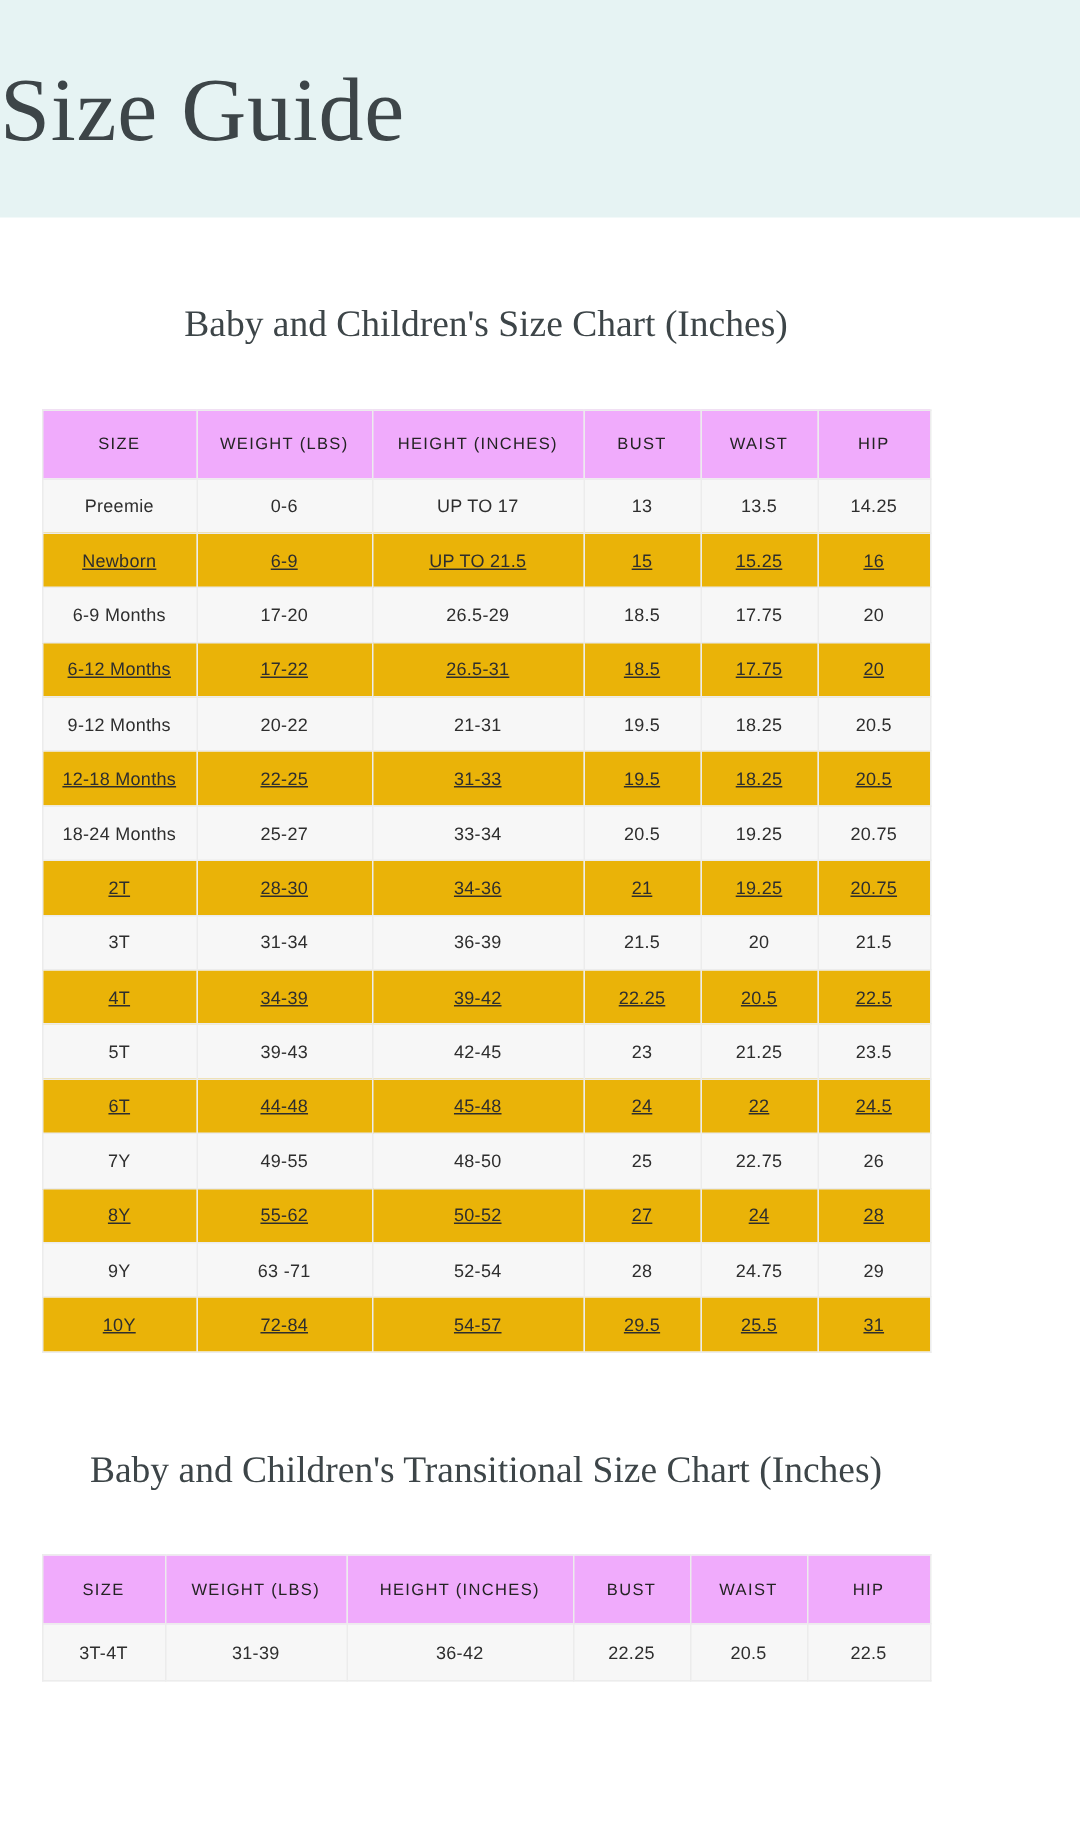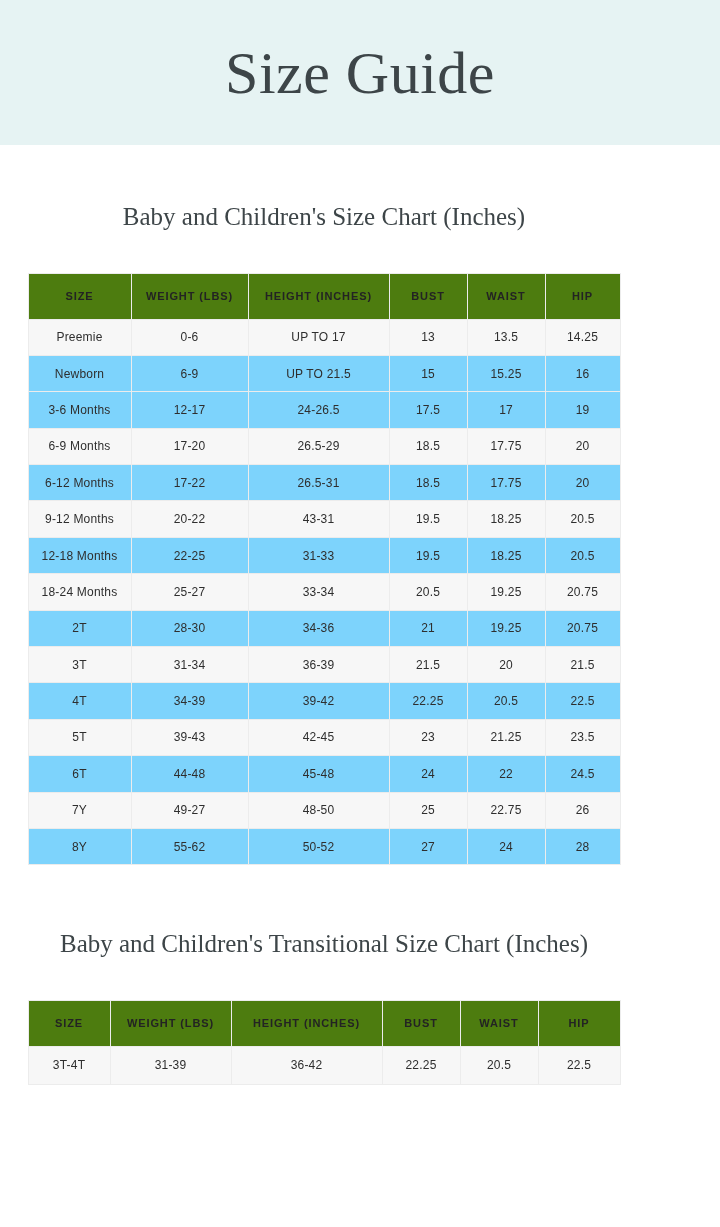--- a/index.html
+++ b/index.html
@@ -14,21 +14,20 @@
     overflow: hidden;
   }
 
   
   .banner {
     width: 720px;
     height: 145px;
     background: #e6f3f3;
     display: flex;
     align-items: center;
-    justify-content: center;
     box-sizing: border-box;
   }
   .banner-title {
     font-family: "Liberation Serif", serif;
     font-size: 60px;
     font-weight: 400;
     color: #3d4548;
     letter-spacing: 0.5px;
     line-height: 1;
   }
@@ -62,33 +61,33 @@
   }
   .size-table td, .size-table th {
     border: 1px solid #ececec;
     text-align: center;
     vertical-align: middle;
     color: #2e2e2e;
     font-family: "Liberation Sans", sans-serif;
   }
   .size-table thead th {
     font-size: 11px;
-    font-weight: 700;
+    font-weight: 400;
     letter-spacing: 0.9px;
     height: 43px;
-    background: #4d7c0f;
+    background: #f0abfc;
     color: #232323;
   }
   .size-table tbody td {
     font-size: 12px;
     font-weight: 400;
     letter-spacing: 0.2px;
   }
   .size-table tbody tr.odd td { background: #f7f7f7; }
-  .size-table tbody tr.even td { background: #7dd3fc; }
+  .size-table tbody tr.even td { background: #eab308; text-decoration: underline; }
 
   
   #table-size-chart { width: 574px; margin-top: 23px; }
   #table-size-chart tbody td { height: 33.4px; }
   #table-size-chart .c0 { width: 100px; }
   #table-size-chart .c1 { width: 114px; }
   #table-size-chart .c2 { width: 138px; }
   #table-size-chart .c3 { width: 75px; }
   #table-size-chart .c4 { width: 75px; }
   #table-size-chart .c5 { width: 72px; }
@@ -134,48 +133,40 @@
             <td class="c5">14.25</td>
           </tr>
           <tr class="even">
             <td class="c0">Newborn</td>
             <td class="c1">6-9</td>
             <td class="c2">UP TO 21.5</td>
             <td class="c3">15</td>
             <td class="c4">15.25</td>
             <td class="c5">16</td>
           </tr>
-          <tr class="even">
-            <td class="c0">3-6 Months</td>
-            <td class="c1">12-17</td>
-            <td class="c2">24-26.5</td>
-            <td class="c3">17.5</td>
-            <td class="c4">17</td>
-            <td class="c5">19</td>
-          </tr>
           <tr class="odd">
             <td class="c0">6-9 Months</td>
             <td class="c1">17-20</td>
             <td class="c2">26.5-29</td>
             <td class="c3">18.5</td>
             <td class="c4">17.75</td>
             <td class="c5">20</td>
           </tr>
           <tr class="even">
             <td class="c0">6-12 Months</td>
             <td class="c1">17-22</td>
             <td class="c2">26.5-31</td>
             <td class="c3">18.5</td>
             <td class="c4">17.75</td>
             <td class="c5">20</td>
           </tr>
           <tr class="odd">
             <td class="c0">9-12 Months</td>
             <td class="c1">20-22</td>
-            <td class="c2">43-31</td>
+            <td class="c2">21-31</td>
             <td class="c3">19.5</td>
             <td class="c4">18.25</td>
             <td class="c5">20.5</td>
           </tr>
           <tr class="even">
             <td class="c0">12-18 Months</td>
             <td class="c1">22-25</td>
             <td class="c2">31-33</td>
             <td class="c3">19.5</td>
             <td class="c4">18.25</td>
@@ -224,33 +215,49 @@
           <tr class="even">
             <td class="c0">6T</td>
             <td class="c1">44-48</td>
             <td class="c2">45-48</td>
             <td class="c3">24</td>
             <td class="c4">22</td>
             <td class="c5">24.5</td>
           </tr>
           <tr class="odd">
             <td class="c0">7Y</td>
-            <td class="c1">49-27</td>
+            <td class="c1">49-55</td>
             <td class="c2">48-50</td>
             <td class="c3">25</td>
             <td class="c4">22.75</td>
             <td class="c5">26</td>
           </tr>
           <tr class="even">
             <td class="c0">8Y</td>
             <td class="c1">55-62</td>
             <td class="c2">50-52</td>
             <td class="c3">27</td>
             <td class="c4">24</td>
             <td class="c5">28</td>
+          </tr>
+          <tr class="odd">
+            <td class="c0">9Y</td>
+            <td class="c1">63 -71</td>
+            <td class="c2">52-54</td>
+            <td class="c3">28</td>
+            <td class="c4">24.75</td>
+            <td class="c5">29</td>
+          </tr>
+          <tr class="even">
+            <td class="c0">10Y</td>
+            <td class="c1">72-84</td>
+            <td class="c2">54-57</td>
+            <td class="c3">29.5</td>
+            <td class="c4">25.5</td>
+            <td class="c5">31</td>
           </tr>
         </tbody>
     </table>
   </div>
 </div>
 
 <div class="section section-2">
   <h2 class="section-title">Baby and Children's Transitional Size Chart (Inches)</h2>
   <div class="table-wrap">
     <table class="size-table" id="table-transitional-chart">

